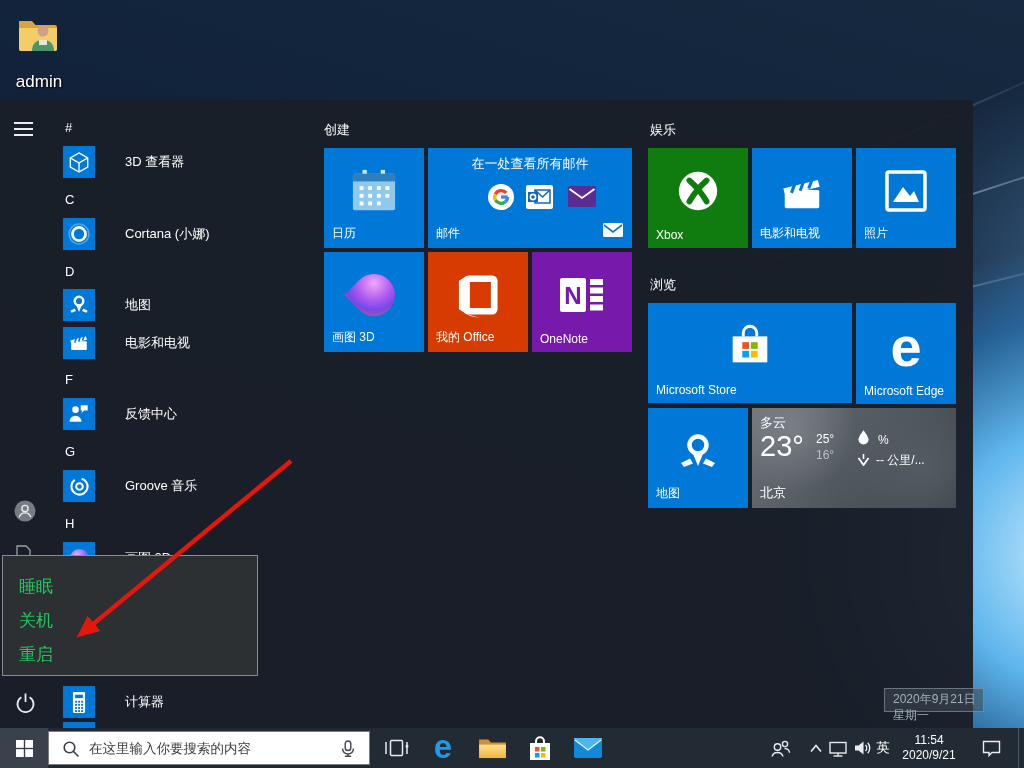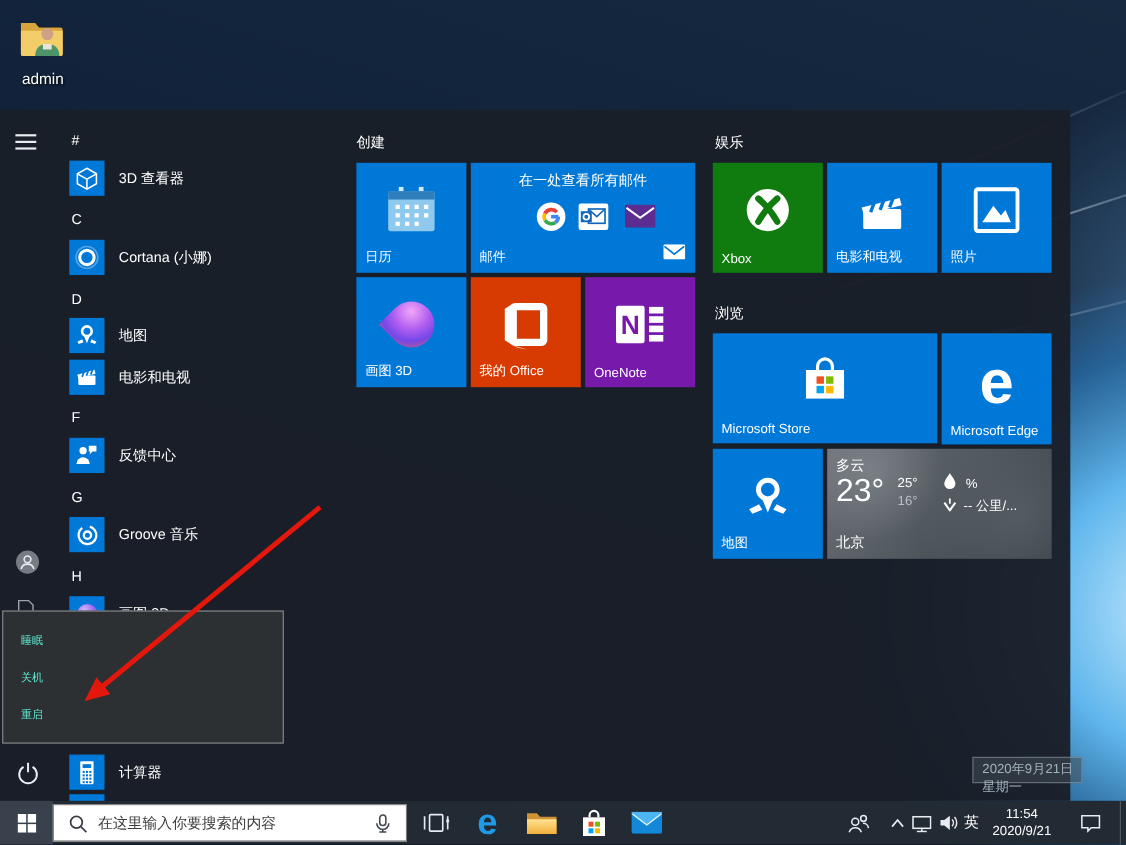--- a/index.html
+++ b/index.html
@@ -7,46 +7,46 @@
     font-family:"Liberation Sans","DejaVu Sans",sans-serif;}
   .screen{position:relative;width:1024px;height:768px;overflow:hidden;
     background:
       radial-gradient(circle 430px at 1080px 555px, #cdeeff 0%, #5fb6ed 30%, rgba(40,125,195,.55) 55%, rgba(20,70,130,0) 72%),
       radial-gradient(circle 300px at 1090px 280px, rgba(110,175,230,.40), rgba(0,0,0,0) 70%),
       linear-gradient(196deg,#16293f 0%,#102139 42%,#0b1930 72%,#081227 100%);}
   .abs{position:absolute}
   .beam{position:absolute;height:2px;background:linear-gradient(90deg,transparent,rgba(225,243,255,.6),transparent)}
   
   .dicon{position:absolute;left:10px;top:16px;width:58px;text-align:center;cursor:default}
-  .dicon .dlabel{margin-top:2px;color:#fff;font-size:14px;text-shadow:1px 1px 2px #000}
+  .dicon .dlabel{margin-top:12px;color:#fff;font-size:17px;text-shadow:1px 1px 2px #000}
   
   .menu{position:absolute;left:0;top:100px;width:973px;height:628px;background:rgba(26,31,40,.97)}
   .rail-btn{position:absolute;left:14px;width:24px;height:24px;display:flex;flex-direction:column;justify-content:center;gap:4px;cursor:pointer}
   .rail-btn span{display:block;width:19px;height:2px;background:#e9edf1}
   .sec{position:absolute;left:65px;color:#fff;font-size:13px;height:16px;line-height:16px;cursor:pointer}
-  .app-item{position:absolute;left:63px;height:32px;display:flex;align-items:center;gap:13px;cursor:pointer}
+  .app-item{position:absolute;left:63px;height:32px;display:flex;align-items:center;gap:30px;cursor:pointer}
   .ai-tile{width:32px;height:32px;background:#0078d7;display:flex;align-items:center;justify-content:center;flex:none}
   .ai-label{color:#fff;font-size:13px;white-space:nowrap}
   .sphere{width:19px;height:19px;border-radius:50%;
     background:radial-gradient(circle at 35% 30%,#d9b8ff,#9a6cf5 45%,#5a43d6 80%,#4636b8)}
   
   .grp{position:absolute;color:#fff;font-size:13px;height:16px}
   .tile{position:absolute;color:#fff;cursor:pointer}
   .t-blue{background:#0078d7}.t-green{background:#107c10}
   .t-orange{background:#d83b01}.t-purple{background:#7719aa}
   .t-weather{background:
      radial-gradient(circle 90px at 20% 20%, rgba(140,146,152,.55), rgba(0,0,0,0) 70%),
      radial-gradient(circle 120px at 85% 60%, rgba(96,104,112,.6), rgba(0,0,0,0) 75%),
      linear-gradient(125deg,#6d7378 0%,#565d63 40%,#464d53 70%,#394046 100%)}
   .tile .lbl{position:absolute;left:8px;bottom:6px;font-size:12px;white-space:nowrap}
   .icon-c{position:absolute;left:0;right:0;top:2px;bottom:16px;display:flex;align-items:center;justify-content:center}
   .edge-big{font-size:56px;font-weight:bold;color:#fff;line-height:1}
   
   .popup{position:absolute;left:2px;top:555px;width:256px;height:121px;background:#2d3033;border:1px solid #8a8d90;z-index:6}
-  .pw-item{position:absolute;left:16px;height:17px;color:#5eead4;font-size:10px;cursor:pointer;white-space:nowrap}
+  .pw-item{position:absolute;left:16px;height:17px;color:#22c55e;font-size:17px;cursor:pointer;white-space:nowrap}
   
   .tip{position:absolute;left:884px;top:688px;width:100px;height:24px;z-index:25;
     background:rgba(66,76,86,.55);border:1px solid rgba(155,165,175,.55);
     color:#a3b1bd;font-size:12px;line-height:16px;padding:2px 8px;white-space:nowrap}
   
   .bar{position:absolute;left:0;top:728px;width:1024px;height:40px;background:#222a34;z-index:10}
   .start-btn{position:absolute;left:0;top:0;width:48px;height:40px;background:#39424c;display:flex;align-items:center;justify-content:center;cursor:pointer}
   .search{position:absolute;left:48px;top:3px;width:322px;height:34px;background:#fff;border:1px solid #7c7c7c;display:flex;align-items:center}
   .search input{position:absolute;left:40px;top:0;width:240px;height:32px;border:none;outline:none;font-size:13.5px;color:#ef4444;background:transparent;font-family:inherit}
   .search input::placeholder{color:#3c3c3c;opacity:1}

